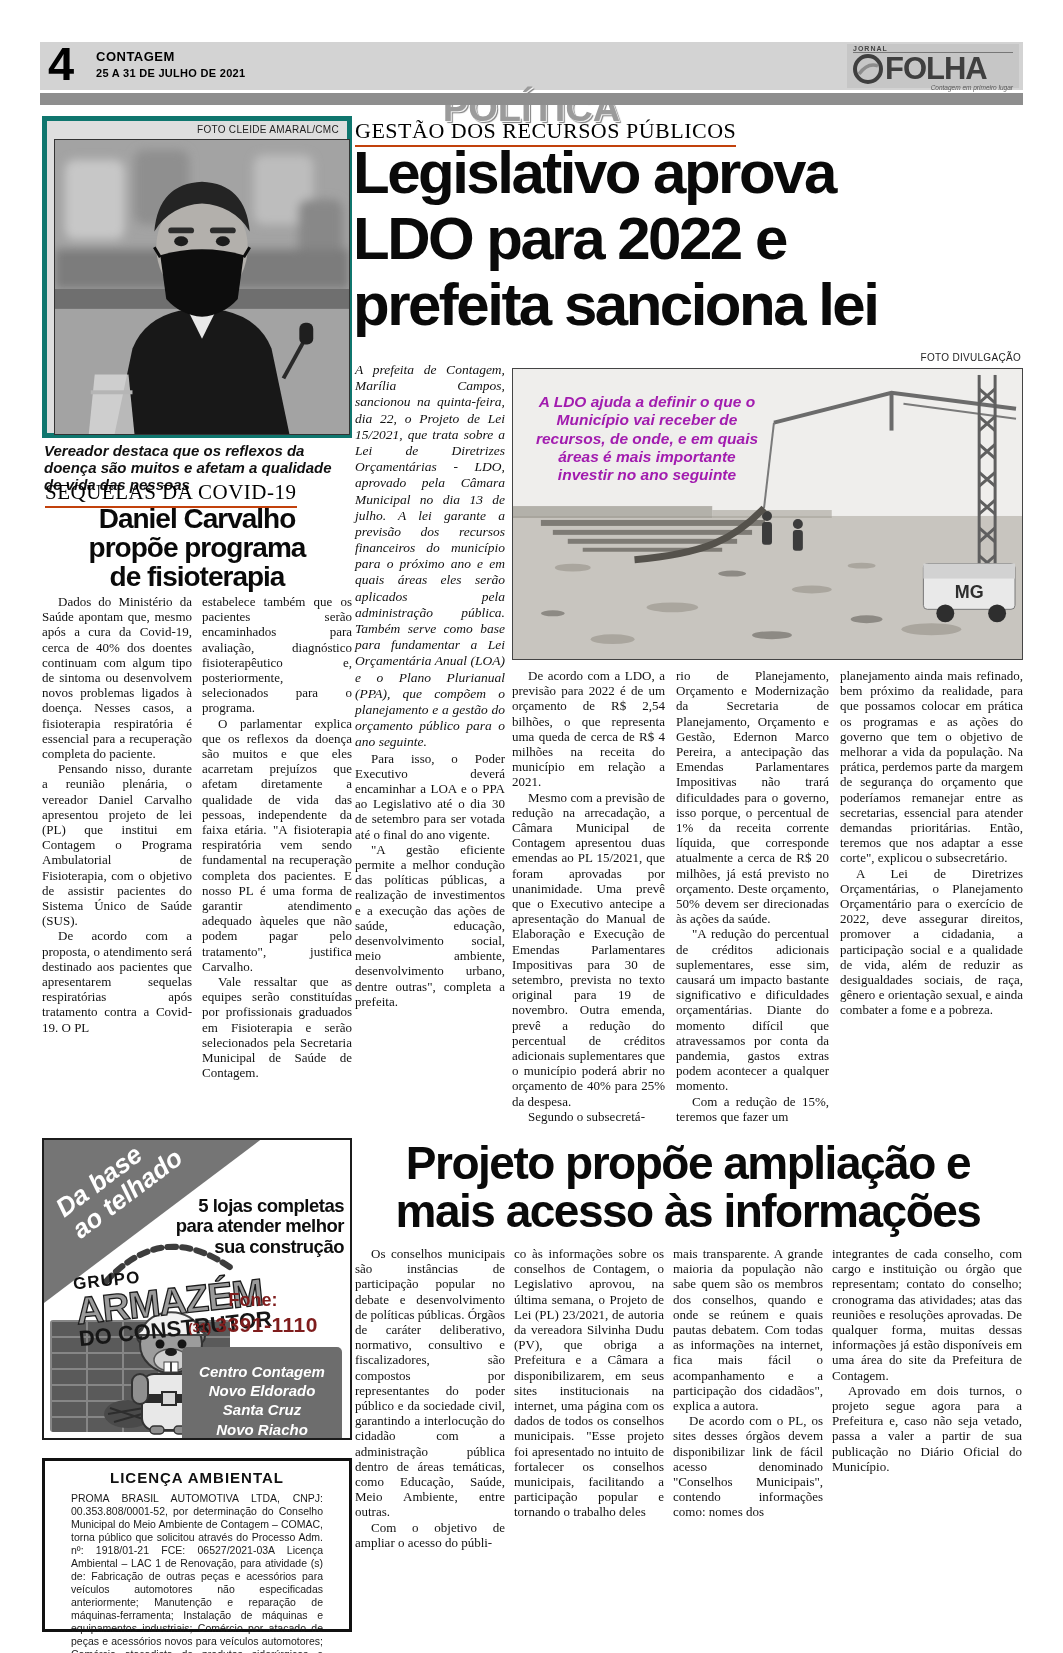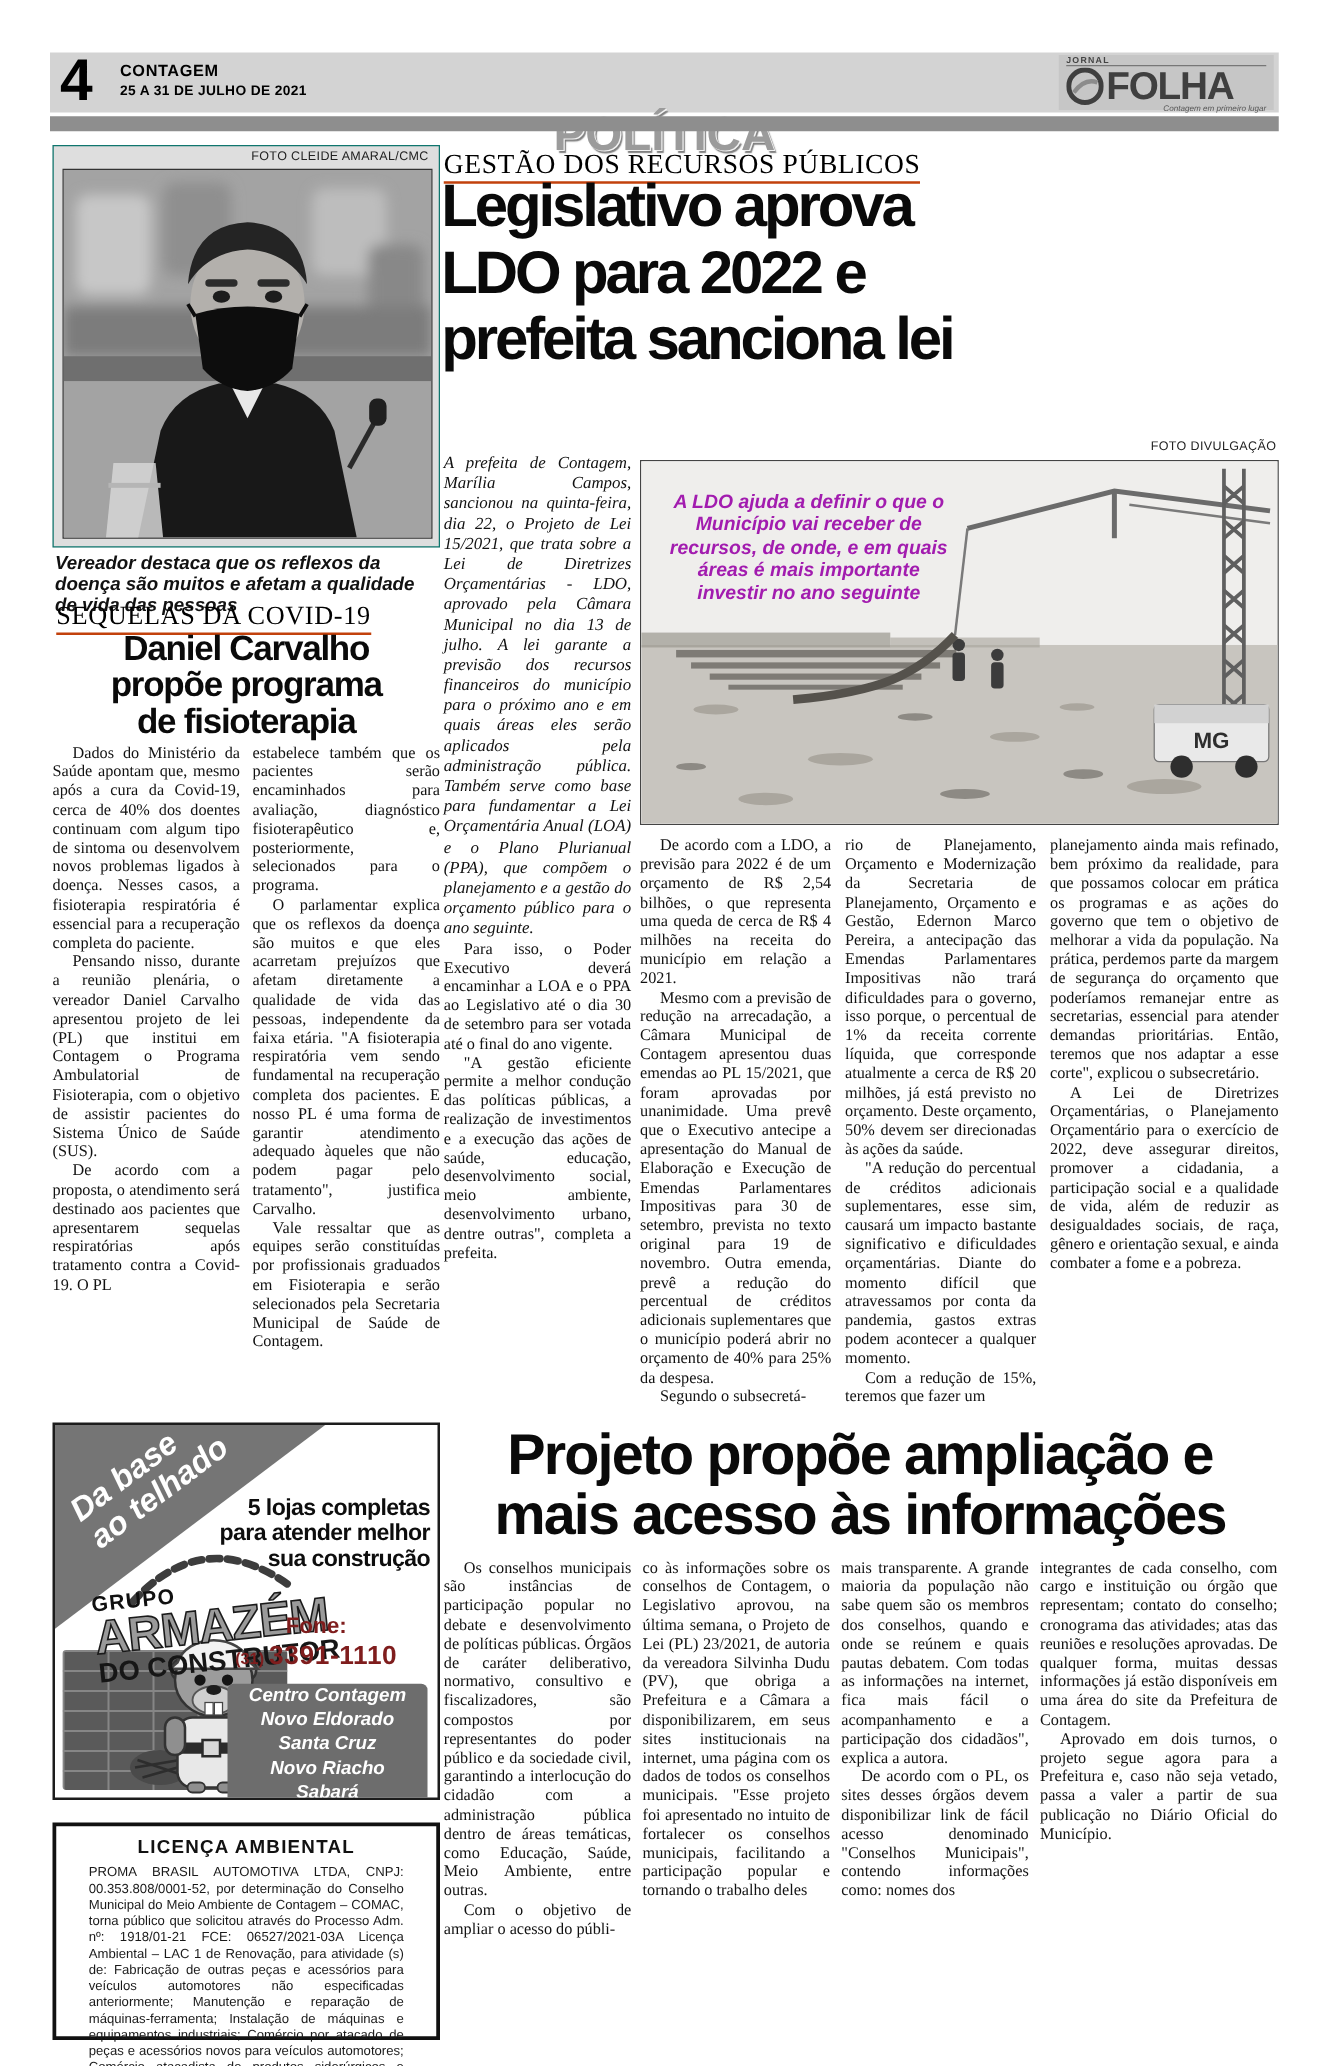--- a/index.html
+++ b/index.html
@@ -23,41 +23,41 @@
   .masthead-name { font:900 31px "Liberation Sans", sans-serif; letter-spacing:-1px; color:#3f3f3f; line-height:1; }
   .masthead-tagline { font:italic 6.5px "Liberation Sans", sans-serif; color:#555; text-align:right; }
   .header-rule { position:absolute; left:40px; top:93px; width:983px; height:12px; background:#8e8e8e; }
 
   
   .kicker { font-family:"Liberation Serif", serif; color:#000; display:inline-block;
             border-bottom:2px solid #c2410c; padding-bottom:1px; letter-spacing:0.5px; }
   .headline { font-family:"Liberation Sans", sans-serif; font-weight:900; color:#0a0a0a; }
 
   
-  .covid-photo-box { position:absolute; left:42px; top:116px; width:310px; height:322px; background:#dedede; border:1px solid #0f766e; }
+  .covid-photo-box { position:absolute; left:42px; top:116px; width:310px; height:322px; background:#dedede; border:5px solid #0f766e; }
   .photo-credit { font:10px "Liberation Sans", sans-serif; color:#222; text-align:right; padding:3px 8px 2px 0; letter-spacing:0.3px; }
   .covid-photo { position:absolute; left:7px; top:18px; width:296px; height:296px; border:1px solid #333; display:block; }
   .covid-caption { position:absolute; left:44px; top:443px; width:308px;
       font:bold italic 15px "Liberation Sans", sans-serif; line-height:1.12; color:#111; }
   .covid-kicker-wrap { position:absolute; left:45px; top:480px; }
   .covid-kicker { font-size:21px; }
   .covid-headline { position:absolute; left:42px; top:505px; width:310px; text-align:center;
       font-size:28px; line-height:1.03; letter-spacing:-1px; }
   .covid-body { position:absolute; left:42px; top:594px; width:310px; display:flex; gap:10px; }
 
   .bodycol { font-size:13px; line-height:1.17; text-align:justify; hyphens:auto; -webkit-hyphens:auto; }
   .bodycol p { text-indent:16px; margin:0; }
   .bodycol p.ni { text-indent:0; }
   .w150 { width:150px; } .w153 { width:153px; } .w183 { width:183px; } .w190 { width:190px; }
 
   
   .ldo-kicker-wrap { position:absolute; left:355px; top:118px; }
   .ldo-kicker { font-size:22px; }
   .ldo-headline { position:absolute; left:353px; top:140px; width:670px;
-      font-size:48px; line-height:1.1; letter-spacing:-2.5px; }
+      font-size:60px; line-height:1.1; letter-spacing:-2.5px; }
   .ldo-credit { position:absolute; left:355px; top:352px; width:666px; text-align:right;
       font:10px "Liberation Sans", sans-serif; color:#222; letter-spacing:0.3px; }
   .ldo-photo-wrap { position:absolute; left:512px; top:368px; width:511px; height:292px; border:1px solid #444; }
   .ldo-photo { width:100%; height:100%; display:block; }
   .ldo-inset { position:absolute; left:18px; top:24px; width:232px; text-align:center;
       font:bold italic 15.5px "Liberation Sans", sans-serif; line-height:1.18; color:#a21caf; }
   .ldo-intro-col { position:absolute; left:355px; top:362px; width:150px; }
   .ldo-intro { font-style:italic; font-size:13.5px; line-height:1.2; text-align:justify; }
   .ldo-cols { position:absolute; left:512px; top:668px; width:511px; display:flex; gap:11px; }
 
@@ -87,21 +87,21 @@
         background-size:36px 16px; border-radius:3px; }
   .ad-mascot { position:absolute; left:58px; bottom:2px; width:128px; height:158px; }
   .ad-offer { position:absolute; right:6px; top:56px; width:182px; text-align:right;
         font:900 18.5px "Liberation Sans", sans-serif; letter-spacing:-0.5px; line-height:1.1; color:#0d0d0d; }
   .ad-phone { position:absolute; right:6px; top:150px; width:182px; text-align:center; color:#7f1d1d; }
   .ad-phone-label { font:900 18px "Liberation Sans", sans-serif; }
   .ad-phone-row { margin-top:2px; }
   .ad-phone-area { font:900 13px "Liberation Sans", sans-serif; }
   .ad-phone-number { font:900 21px "Liberation Sans", sans-serif; letter-spacing:0.5px; }
   .ad-locations { position:absolute; right:8px; top:207px; width:160px; background:#6d6d6d;
-        border-radius:5px; padding:0 4px; color:#fff; text-align:center;
+        border-radius:5px; padding:15px 4px; color:#fff; text-align:center;
         font:bold italic 15px "Liberation Sans", sans-serif; line-height:1.28; }
   .ad-locations span { display:block; }
 
   
   .licenca { position:absolute; left:42px; top:1458px; width:310px; height:174px;
         border:3px solid #111; padding:8px 26px; background:#fff; }
   .licenca-title { text-align:center; font:bold 15px "Liberation Sans", sans-serif; letter-spacing:1px; margin-bottom:6px; }
   .licenca-body { font:10.5px "Liberation Sans", sans-serif; line-height:1.24; text-align:justify; color:#1a1a1a; }
   .licenca-body::first-line { }
 </style>

